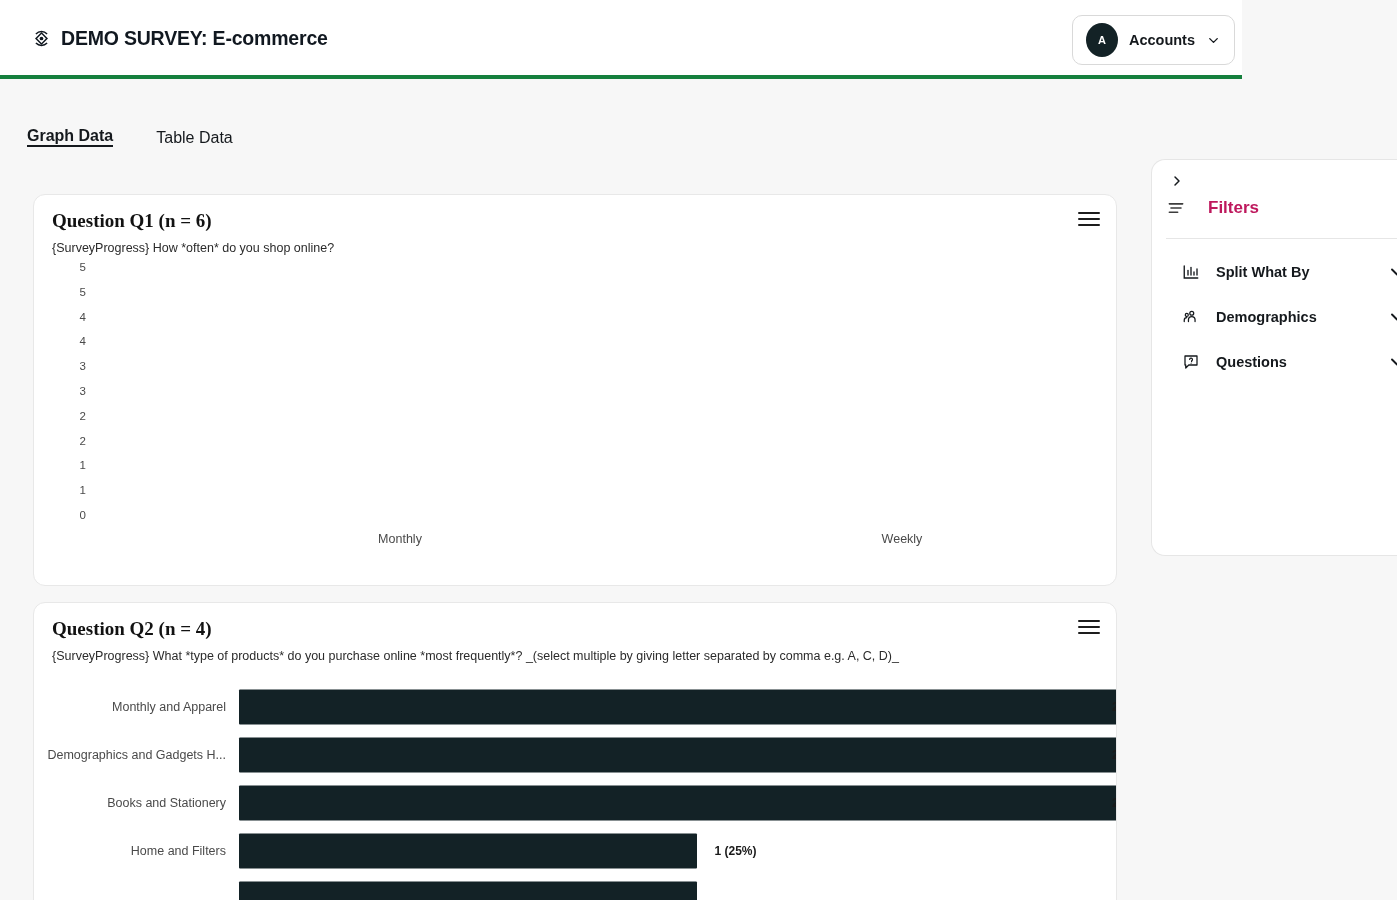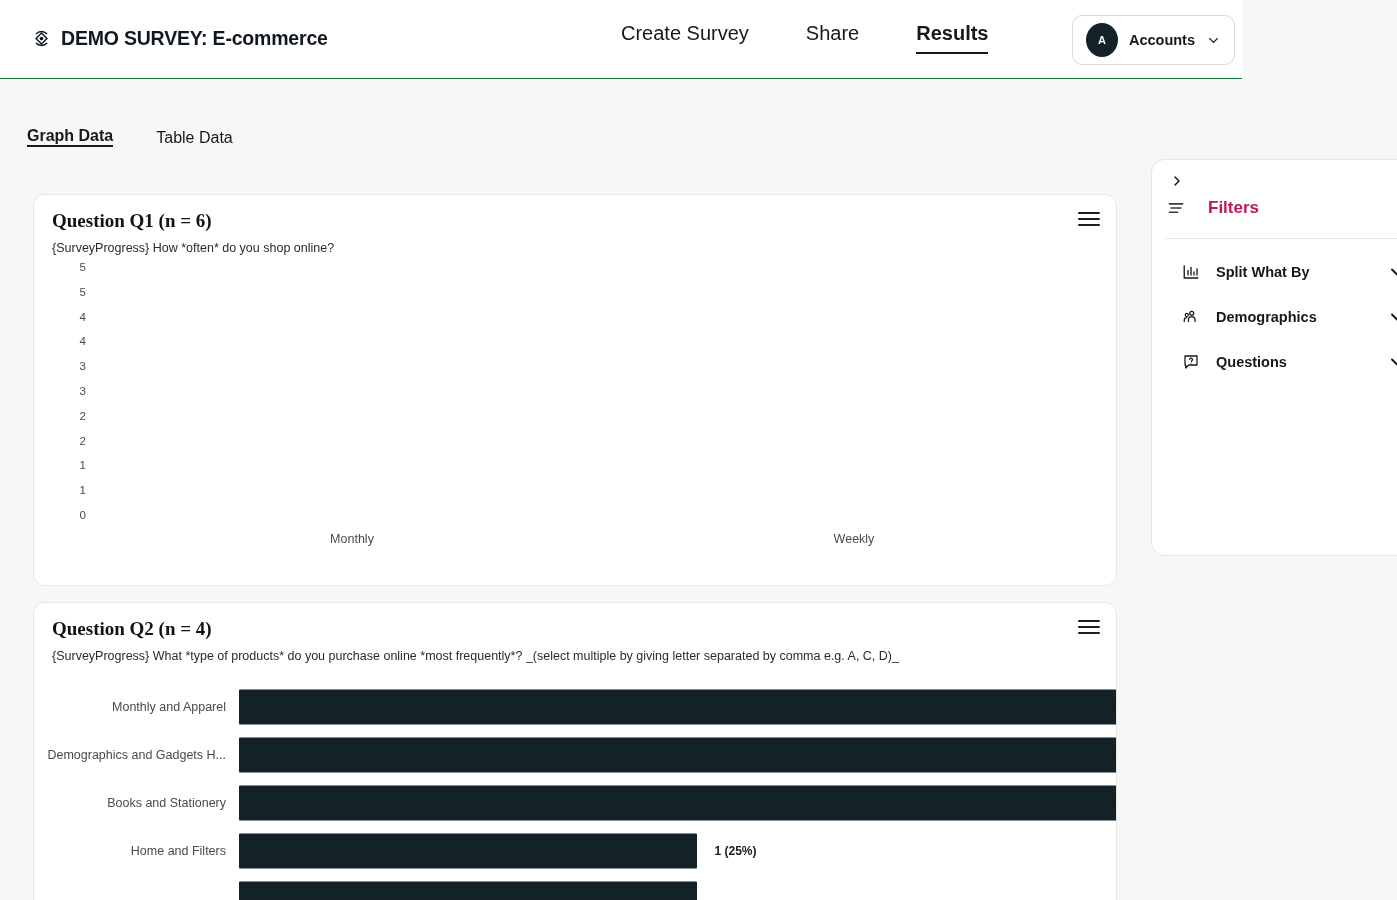--- a/index.html
+++ b/index.html
@@ -8,21 +8,21 @@
     font-family: "Liberation Sans", sans-serif;
     background: #f7f7f7;
     overflow: hidden;
   }
 
   
   .topbar {
     position: absolute; top: 0; left: 0;
     width: 1242px; height: 79px;
     background: #ffffff;
-    border-bottom: 1px solid #15803d;
+    border-bottom: 4px solid #15803d;
     display: flex; align-items: center;
   }
   .brand {
     position: absolute; left: 31px; top: 27px;
     display: flex; align-items: center; gap: 9px;
   }
   .brand-logo { width: 21px; height: 21px; display: block; }
   .brand-title {
     font-size: 19.5px; font-weight: bold; color: #111820;
     letter-spacing: -0.2px; white-space: nowrap;
@@ -123,21 +123,21 @@
   }
   .vbar-label {
     position: absolute;
     font-size: 12px; font-weight: bold; color: #1a1a1a;
     transform: translateX(-50%);
     white-space: nowrap;
   }
   .vcat {
     position: absolute; top: 265px;
     font-size: 12.5px; color: #4a4a4a;
-    transform: translateX(-50%); white-space: nowrap;
+    transform: translateX(-50%); white-space: nowrap; margin-left: 48px;
   }
 
   
   .hchart { position: absolute; left: 0; top: 80px; width: 100%; bottom: 0; overflow: hidden; }
   .hrow { position: absolute; left: 0; width: 100%; height: 48px; }
   .hcat {
     position: absolute; left: 0; width: 192px; top: 50%;
     transform: translateY(-50%);
     text-align: right; font-size: 12.5px; color: #4a4a4a;
     white-space: nowrap; overflow: hidden;
@@ -199,25 +199,20 @@
       <svg viewBox="0 0 24 24" width="21" height="21" fill="none" stroke="#111820" stroke-width="1.7">
         <path d="M5.6 6.8 A9 9 0 0 1 18.4 6.8"></path>
         <path d="M18.4 17.2 A9 9 0 0 1 5.6 17.2"></path>
         <rect x="7.6" y="7.6" width="8.8" height="8.8" transform="rotate(45 12 12)"></rect>
         <circle cx="12" cy="12" r="2.1" fill="#111820" stroke="none"></circle>
       </svg>
     </span>
     <span class="brand-title">DEMO SURVEY: E-commerce</span>
   </div>
 
-  <div class="topnav">
-    <div class="topnav-item">Create Survey</div>
-    <div class="topnav-item">Share</div>
-    <div class="topnav-item active">Results</div>
-  </div>
 
   <div class="account-btn">
     <span class="avatar">A</span>
     <span class="account-label">Accounts</span>
     <span class="chev-sm">
       <svg viewBox="0 0 24 24" width="15" height="15" fill="none" stroke="#15191d" stroke-width="2.2" stroke-linecap="round" stroke-linejoin="round">
         <polyline points="6 9 12 15 18 9"></polyline>
       </svg>
     </span>
   </div>

